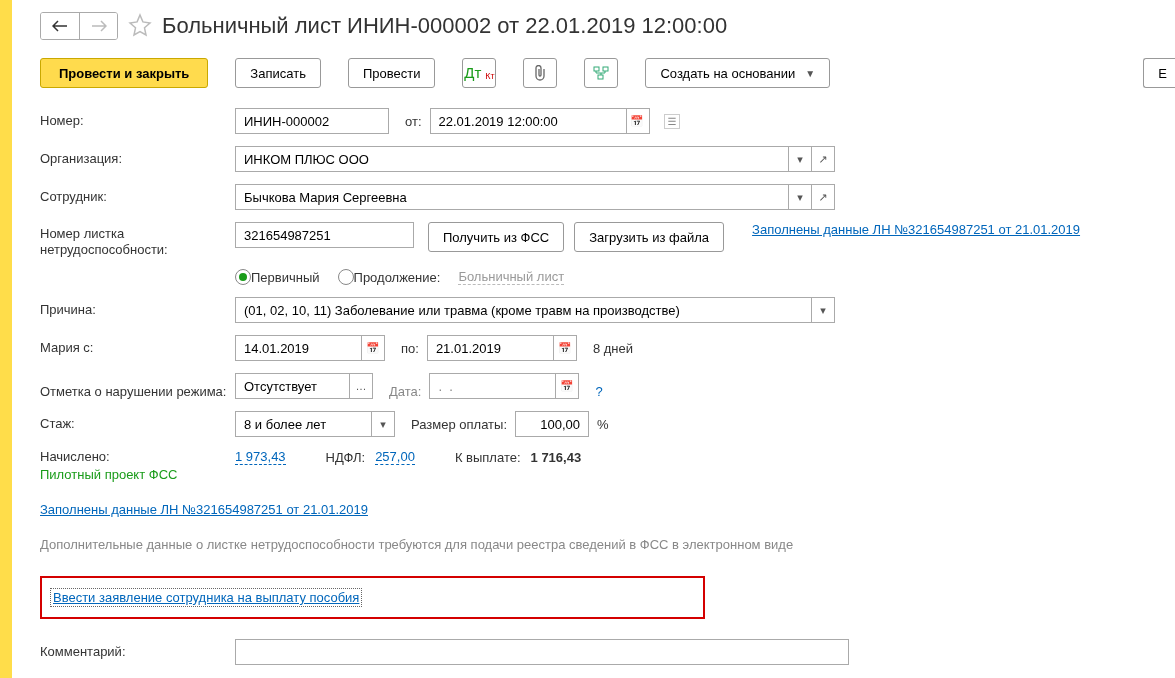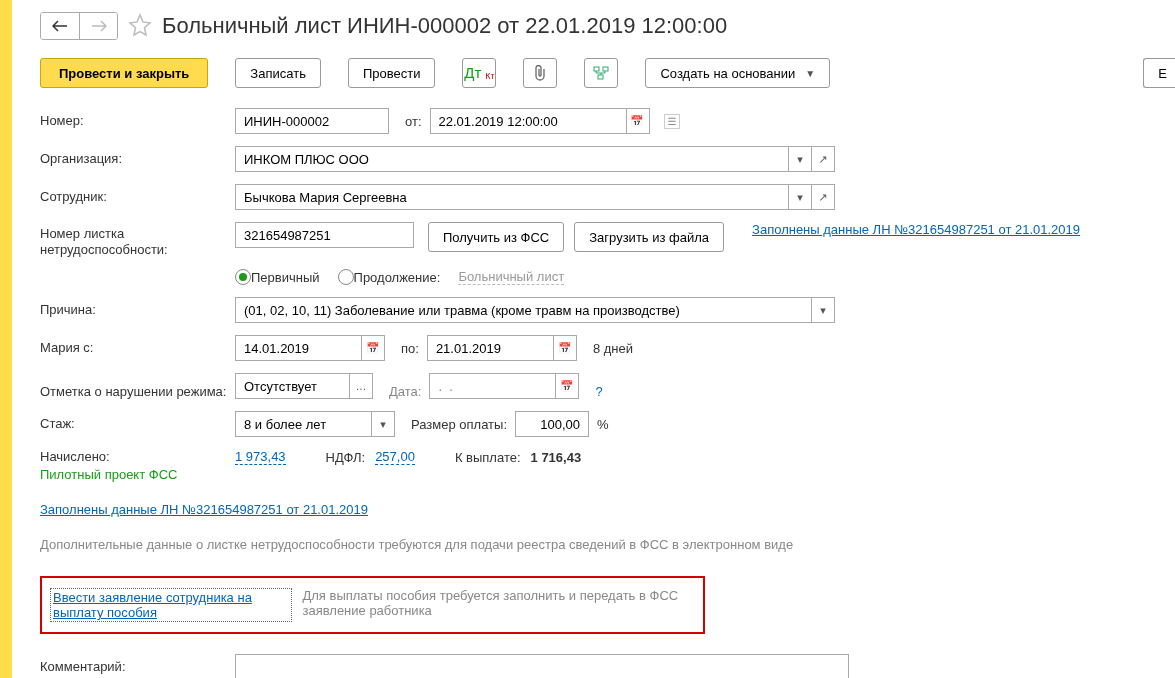--- a/index.html
+++ b/index.html
@@ -29,21 +29,21 @@
 .mini-lbl{margin:0 8px 0 16px;color:#333}
 .radio{display:inline-flex;align-items:center;gap:0;margin-right:18px;cursor:pointer}
 .radio .dot{width:14px;height:14px;border:1px solid #888;border-radius:50%;display:inline-flex;align-items:center;justify-content:center}
 .radio .dot.on::after{content:"";width:8px;height:8px;border-radius:50%;background:#1a9c1a}
 .link{color:#0066bb;text-decoration:underline;cursor:pointer}
 .link-dashed{color:#0066bb;border-bottom:1px dashed #0066bb;text-decoration:none;cursor:pointer}
 .green{color:#1a9c1a}
 .gray{color:#888}
 .num-input{width:90px;text-align:right;}
 .footer{margin-top:2px;display:flex;flex-direction:column;gap:20px}
-.red-box{border:2px solid #d40000;padding:10px 8px;margin-top:4px;display:flex;flex-direction:row;gap:10px;width:645px}
+.red-box{border:2px solid #d40000;padding:10px 8px;margin-top:4px;display:flex;flex-direction:column;gap:10px;width:645px}
 </style>
 </head>
 <body>
 
 <div class="left-strip"></div>
 <div class="content">
 
   <div class="titlebar">
     <div class="nav-group">
       <button class="nav-btn">
@@ -235,21 +235,20 @@
       <b>1 716,43</b>
     </div>
   </div>
 
   <div class="footer">
     <div class="green">Пилотный проект ФСС</div>
     <a class="link" style="width:fit-content">Заполнены данные ЛН №321654987251 от 21.01.2019</a>
     <div class="gray">Дополнительные данные о листке нетрудоспособности требуются для подачи реестра сведений в ФСС в электронном виде</div>
     <div class="red-box">
       <a class="link" style="width:fit-content;border:1px dotted #666;padding:1px 2px">Ввести заявление сотрудника на выплату пособия</a>
-      <div class="gray">Для выплаты пособия требуется заполнить и передать в ФСС заявление работника</div>
     </div>
     <div class="row">
       <div class="lbl">Комментарий:</div>
       <div class="input" style="width:600px">
           <input style="">
         </div>
     </div>
   </div>
 
 </div>

